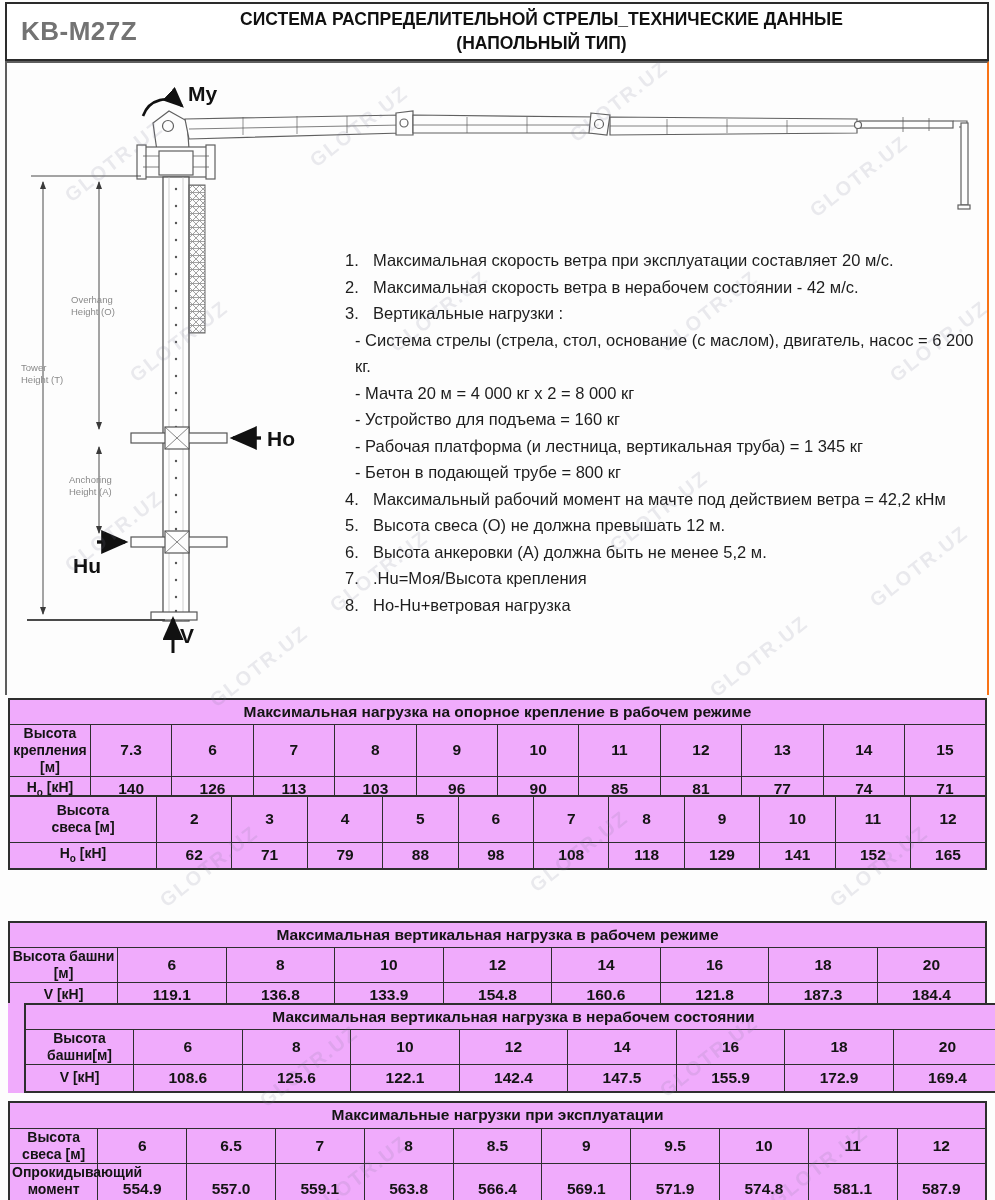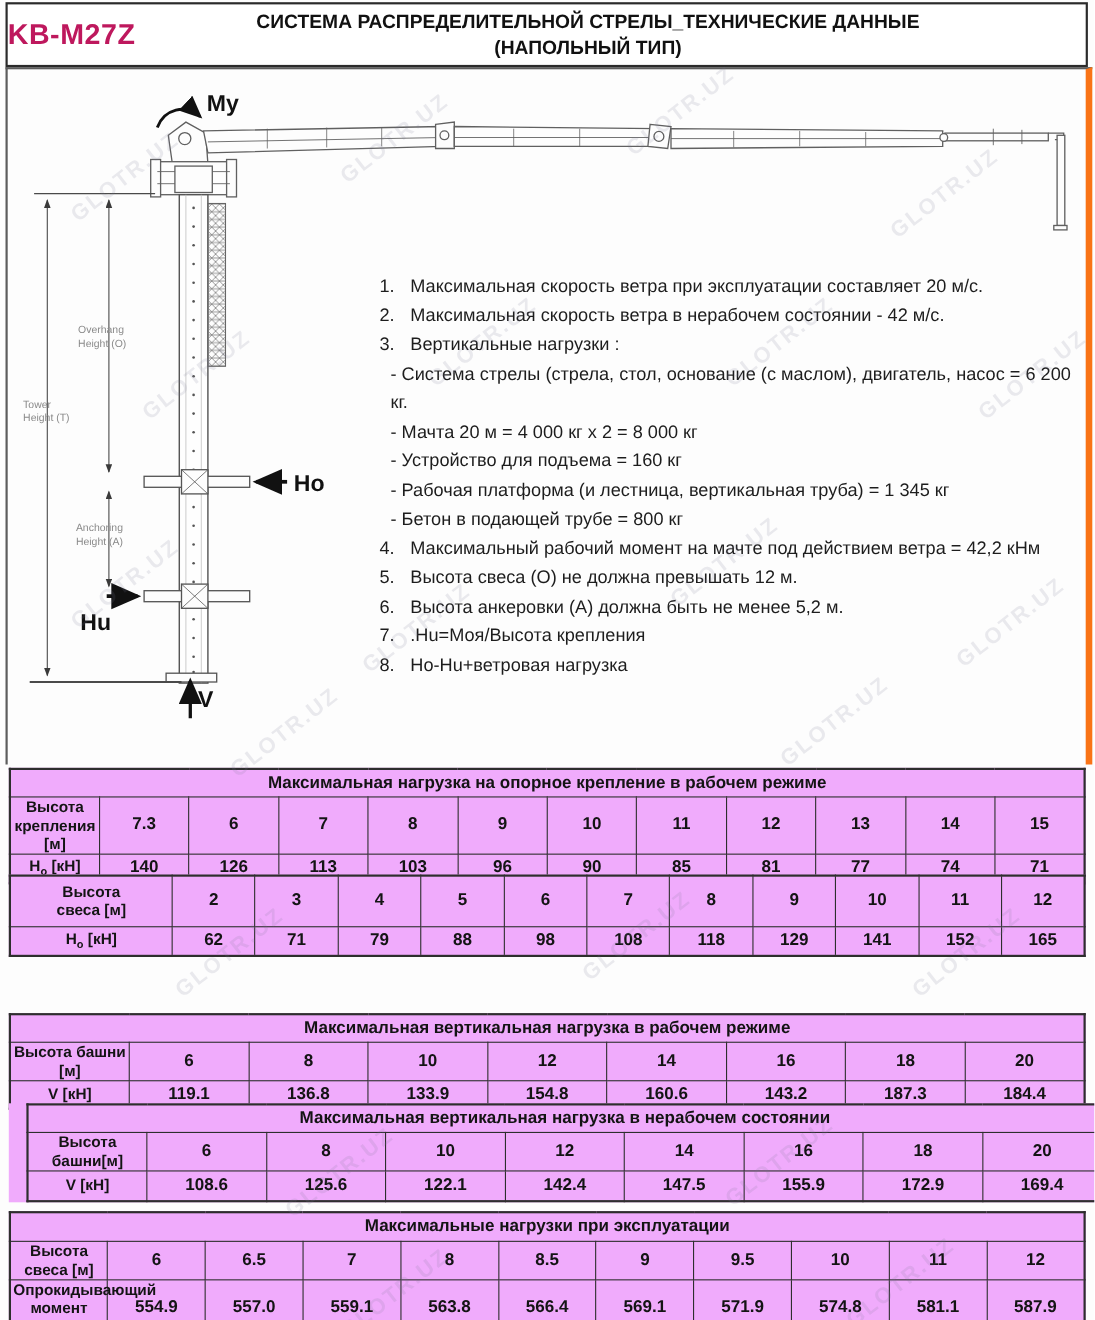--- a/index.html
+++ b/index.html
@@ -1,27 +1,27 @@
 <!DOCTYPE html>
 <html><head>
 <meta charset="utf-8">
 <style>
   html,body{margin:0;padding:0;background:#ffffff;}
   .page{position:relative;width:995px;height:1200px;background:#fdfdfd;overflow:hidden;
         font-family:"Liberation Sans",sans-serif;color:#141414;}
   
   .hdr{position:absolute;left:5px;top:2px;width:980px;height:55px;border:2.5px solid #2b2b2b;
        display:flex;background:#fff;}
-  .model{flex:0 0 195px;display:flex;align-items:center;
-         font-size:26px;font-weight:bold;letter-spacing:.5px;color:#be185d;}
+  .model{flex:0 0 195px;display:flex;align-items:center;padding-left:14px;
+         font-size:26px;font-weight:bold;letter-spacing:.5px;color:#737373;}
   .titles{flex:1;display:flex;flex-direction:column;justify-content:center;text-align:center;
           font-weight:bold;font-size:17.5px;line-height:1.35;color:#111;padding-right:120px;}
   
   .diagram-box{position:absolute;left:5px;top:61px;width:980px;height:632px;
-               border-left:2px solid #5d5d5d;border-right:6px solid #f97316;border-top:2px solid #5d5d5d;
+               border-left:2px solid #5d5d5d;border-right:2px solid #f97316;border-top:2px solid #5d5d5d;
                background:#fdfdfd;}
   .diagram-box svg{position:absolute;left:0;top:0;}
   
   .notes{position:absolute;left:345px;top:247px;width:646px;font-size:16.5px;line-height:26.5px;
          color:#1d1d1d;z-index:2;}
   .note{display:flex;}
   .note .num{flex:0 0 28px;}
   .note .txt{flex:1;}
   .subnote{padding-left:10px;}
   
@@ -315,21 +315,21 @@
             <td class="val">18</td>
             <td class="val">20</td>
           </tr>
           <tr class="r1">
             <td class="lbl">V [кН]</td>
             <td class="val">119.1</td>
             <td class="val">136.8</td>
             <td class="val">133.9</td>
             <td class="val">154.8</td>
             <td class="val">160.6</td>
-            <td class="val">143.2</td>
+            <td class="val">121.8</td>
             <td class="val">187.3</td>
             <td class="val">184.4</td>
           </tr>
         </tbody>
       </table>
     </div>
   <div class="tsec ts3 fc198 pos-t3">
       <table class="dtable">
         <tbody>
           <tr class="rt">

